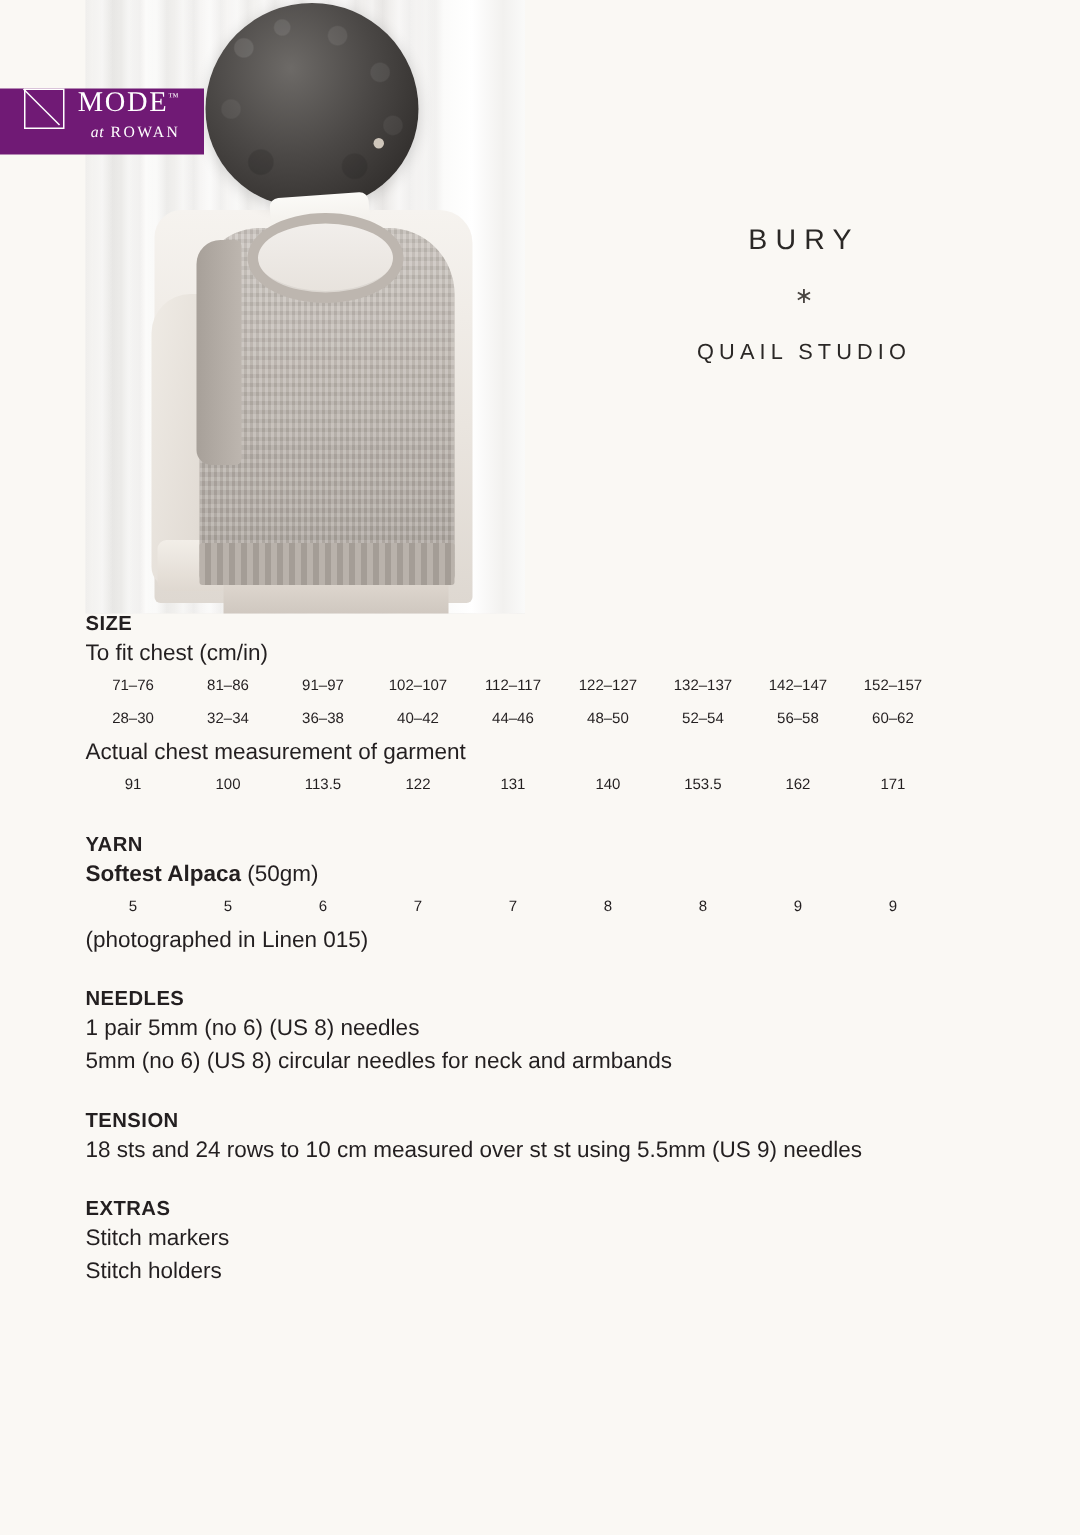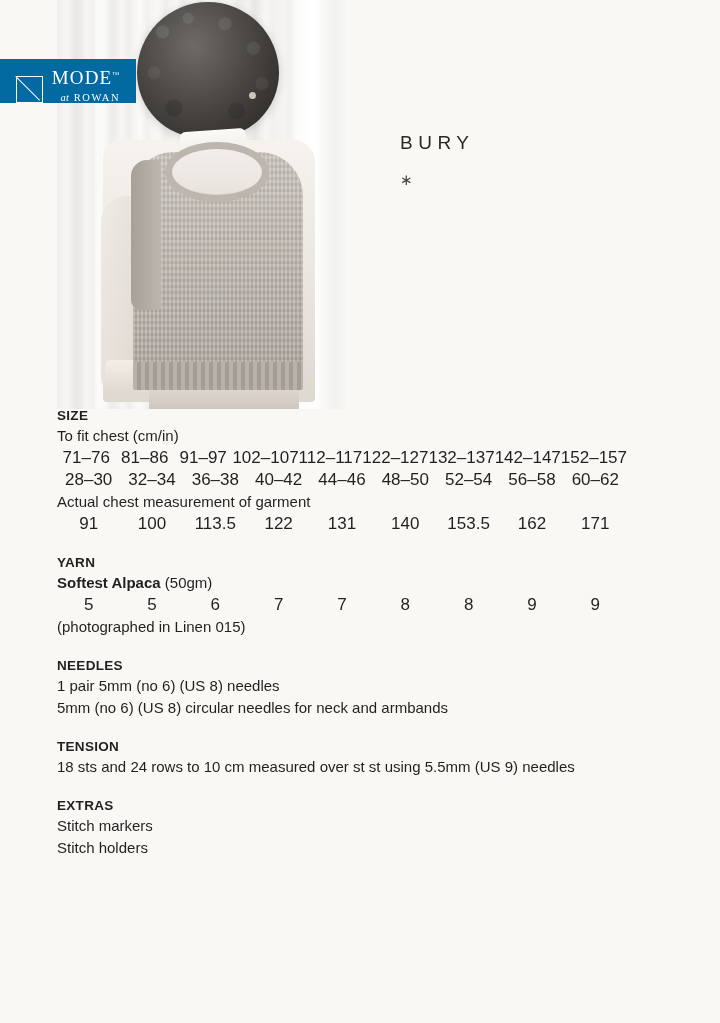--- a/index.html
+++ b/index.html
@@ -175,23 +175,23 @@
     background: #cfc6bb; border-radius: 50%;
   }
 
   
   .logo-badge {
     position: absolute;
     left: 0;
     top: 59px;
     width: 136px;
     height: 44px;
-    background: #0369a1;
+    background: #701a75;
     display: flex;
-    align-items: flex-end;
+    align-items: flex-start;
     justify-content: center;
     gap: 9px;
   }
   .logo-mark {
     width: 25px;
     height: 25px;
     border: 1.4px solid #ffffff;
     position: relative;
     flex: none;
   }
@@ -220,23 +220,23 @@
     font-family: "Liberation Serif", serif;
     margin-top: 6px;
     text-align: right;
   }
   .logo-rowan i { font-style: italic; letter-spacing: 0.4px; }
 
   
   .title-block {
     position: absolute;
     left: 400px;
-    top: 132px;
+    top: 150px;
     width: 272px;
-    text-align: left;
+    text-align: center;
   }
   .title-main {
     font-size: 19px;
     letter-spacing: 5.5px;
     color: #2b2826;
     font-weight: 400;
   }
   .title-star {
     font-size: 15px;
     color: #4a4642;
@@ -276,21 +276,21 @@
 
   .row {
     display: flex;
     width: 570px;
     margin: 0;
     line-height: 22px;
   }
   .row .cell {
     flex: 1 1 0;
     text-align: center;
-    font-size: 17px;
+    font-size: 10px;
     color: #231f20;
     white-space: nowrap;
   }
 </style>
 </head>
 <body>
 
 <div class="photo">
   <div class="photo-inner">
     <div class="curtain-left"></div>
@@ -324,20 +324,21 @@
   <div class="logo-mark"></div>
   <div class="logo-text">
     <div class="logo-mode"><span>MODE</span><sup>™</sup></div>
     <div class="logo-rowan"><i>at</i> <span>ROWAN</span></div>
   </div>
 </div>
 
 <div class="title-block">
   <div class="title-main">BURY</div>
   <div class="title-star">∗</div>
+  <div class="title-sub">QUAIL STUDIO</div>
 </div>
 
 <div class="spec">
 
   <div>
     <p class="sec-head">SIZE</p>
     <div class="gap-s"></div>
     <p class="sec-line">To fit chest (cm/in)</p>
     <div class="row">
       <span class="cell">71–76</span>

